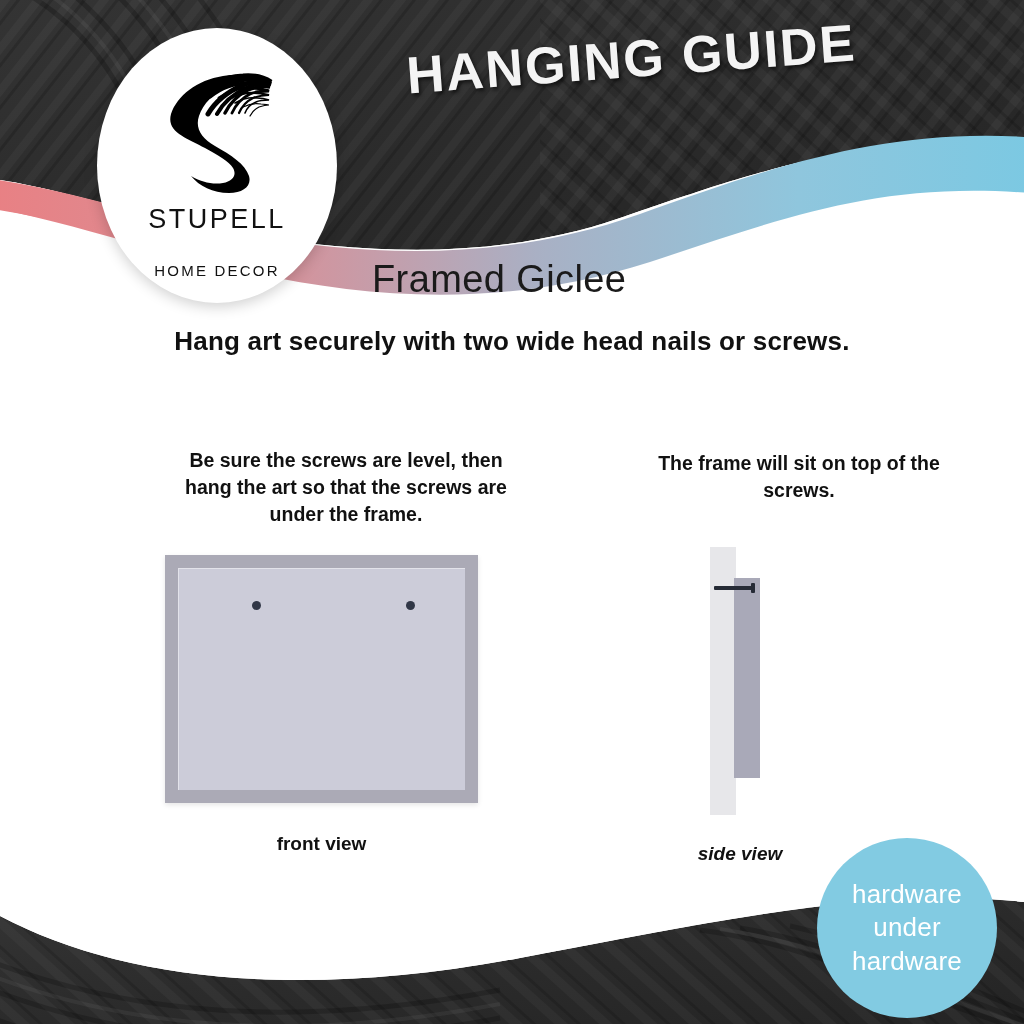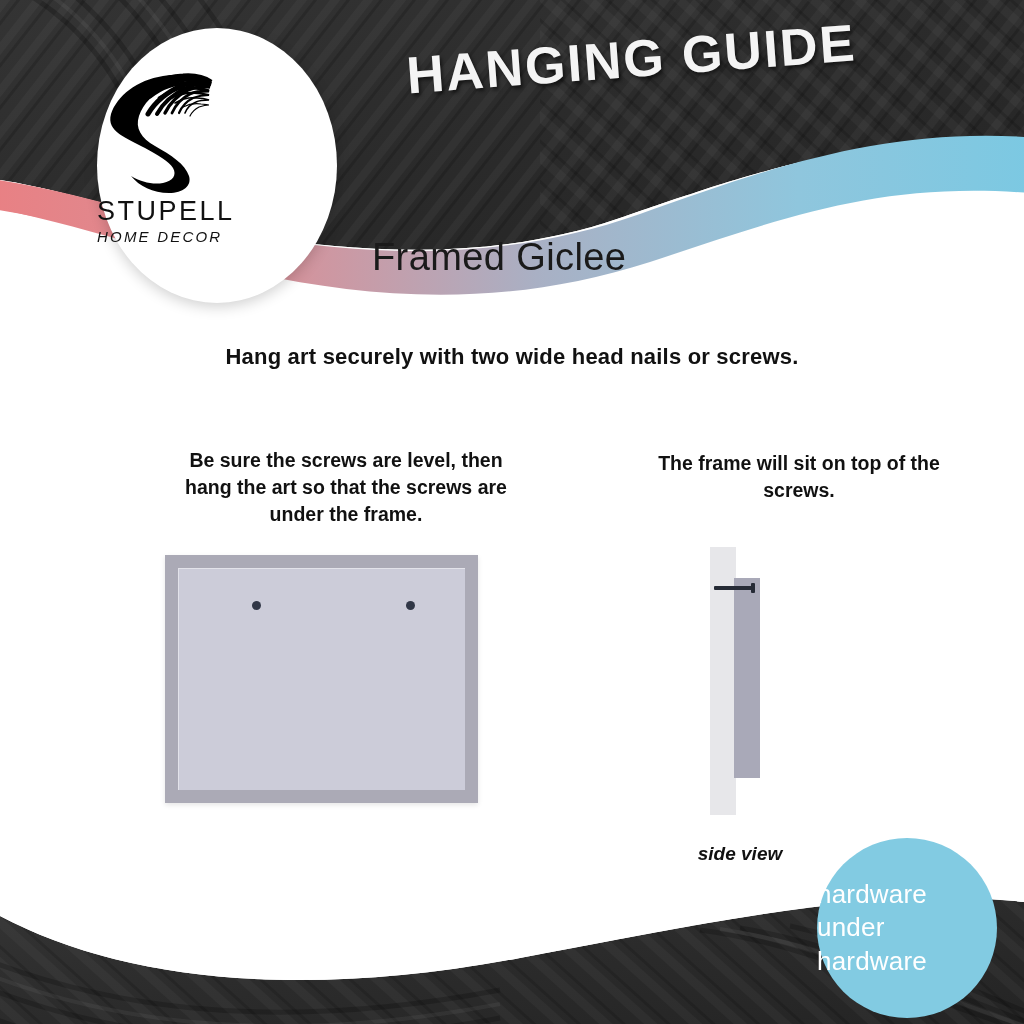--- a/index.html
+++ b/index.html
@@ -29,36 +29,38 @@
     position: absolute;
     left: 97px;
     top: 28px;
     width: 240px;
     height: 275px;
     background: #ffffff;
     border-radius: 50%;
     box-shadow: 0 4px 14px rgba(0,0,0,0.18);
     display: flex;
     flex-direction: column;
+    align-items: center;
     justify-content: flex-start;
     padding-top: 34px;
     box-sizing: border-box;
+    gap: 8px;
   }
   #logo-mark {
     width: 120px;
     height: 132px;
   }
   .logo-word {
     color: #111111;
     font-family: "Liberation Sans", sans-serif;
     letter-spacing: 2.2px;
     line-height: 1;
   }
   #logo-name { font-size: 27px; margin-top: 4px; letter-spacing: 2.5px; }
-  #logo-sub  { font-size: 15px; margin-top: 4px; letter-spacing: 2.2px; font-style: italic; }
+  #logo-sub  { font-size: 15px; margin-top: 22px; letter-spacing: 2.2px; }
 
   
   #header-title {
     position: absolute;
     left: 372px;
     top: 48px;
     width: 520px;
     transform: rotate(-4.2deg);
     transform-origin: left center;
     color: #f4f4f4;
@@ -67,36 +69,36 @@
     letter-spacing: 2px;
     text-align: center;
     text-shadow: 2px 3px 4px rgba(0,0,0,0.55);
     white-space: nowrap;
   }
 
   
   #product-type {
     position: absolute;
     left: 372px;
-    top: 236px;
+    top: 258px;
     color: #1a1a1a;
     font-size: 38px;
     letter-spacing: 0.4px;
     font-weight: 400;
   }
 
   
   #lead-text {
     position: absolute;
     left: 0;
-    top: 344px;
+    top: 326px;
     width: 1024px;
     text-align: center;
     color: #111111;
-    font-size: 22px;
+    font-size: 26px;
     font-weight: 600;
     letter-spacing: 0.2px;
   }
 
   
   .caption {
     position: absolute;
     color: #111111;
     font-size: 19.5px;
     font-weight: 600;
@@ -202,21 +204,21 @@
   #hardware-badge {
     position: absolute;
     left: 817px;
     top: 838px;
     width: 180px;
     height: 180px;
     border-radius: 50%;
     background: #82cbe2;
     display: flex;
     flex-direction: column;
-    align-items: flex-start;
+    align-items: center;
     justify-content: center;
     color: #ffffff;
     font-size: 26px;
     line-height: 1.28;
     text-align: center;
     letter-spacing: 0.2px;
   }
 </style>
 </head>
 <body>
@@ -343,20 +345,21 @@
 
   <div id="caption-front" class="caption">Be sure the screws are level, then hang the art so that the screws are under the frame.</div>
   <div id="caption-side" class="caption">The frame will sit on top of the screws.</div>
 
   <div id="front-view-frame">
     <div id="front-view-mat">
       <div id="screw-left" class="screw-dot"></div>
       <div id="screw-right" class="screw-dot"></div>
     </div>
   </div>
+  <div id="label-front" class="view-label">front view</div>
 
   <div id="side-view">
     <div id="side-wall"></div>
     <div id="side-frame"></div>
     <div id="nail">
       <div id="nail-shaft"></div>
       <div id="nail-head"></div>
     </div>
   </div>
   <div id="label-side" class="view-label">side view</div>

